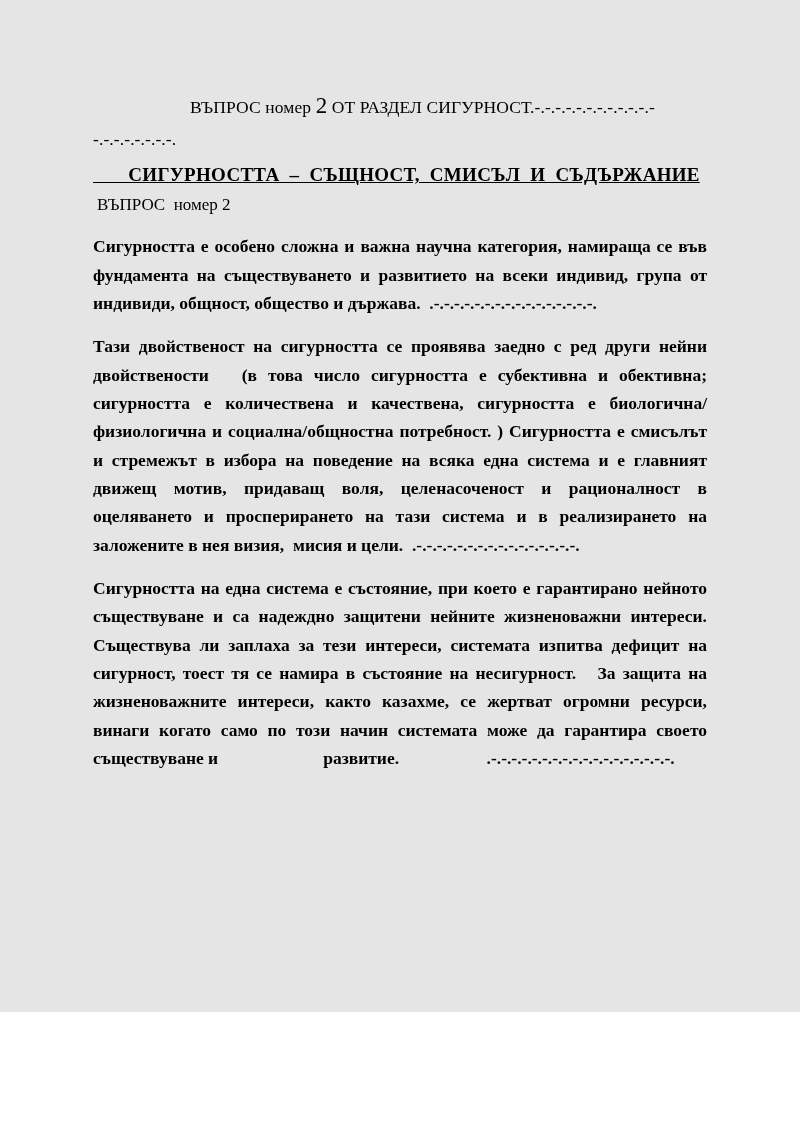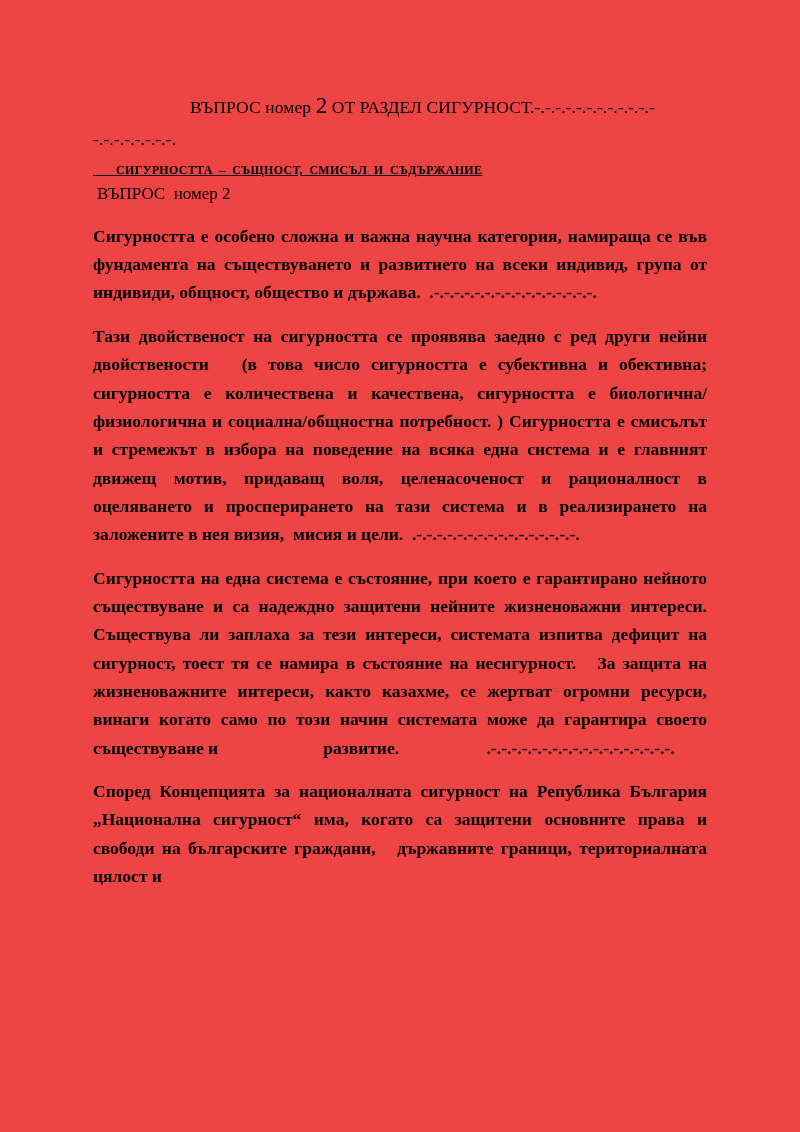--- a/index.html
+++ b/index.html
@@ -7,22 +7,22 @@
     padding: 0;
     background: #ffffff;
   }
   body {
     font-family: "Liberation Serif", "DejaVu Serif", serif;
     color: #000000;
   }
   .page {
     position: relative;
     width: 800px;
-    height: 1132px;
-    background: #ef4444;
+    height: 1012px;
+    background: #e5e5e5;
     overflow: hidden;
     box-sizing: border-box;
   }
   .content {
     position: absolute;
     left: 93px;
     top: 94px;
     width: 614px;
   }
   .doc-head {
@@ -35,21 +35,21 @@
   .doc-head .indent {
     display: inline-block;
     width: 97px;
   }
   .big-num {
     font-size: 23px;
     line-height: 0;
     vertical-align: baseline;
   }
   .doc-title {
-    font-size: 12px;
+    font-size: 19px;
     font-weight: bold;
     text-decoration: underline;
     margin: 8px 0 0 0;
     white-space: pre;
     letter-spacing: 0.3px;
     line-height: 1.5;
   }
   .subhead {
     font-size: 17px;
     margin: 2px 0 0 4px;
@@ -87,16 +87,15 @@
 
     <p class="body">Сигурността е особено сложна и важна научна категория, намираща се във фундамента на съществуването и развитието на всеки индивид, група от индивиди, общност, общество и държава.  .-.-.-.-.-.-.-.-.-.-.-.-.-.-.-.-.</p>
 
 
     <p class="body">Тази двойственост на сигурността се проявява заедно с ред други нейни двойствености   (в това число сигурността е субективна и обективна; сигурността е количествена и качествена, сигурността е биологична/физиологична и социална/общностна потребност. ) Сигурността е смисълът и стремежът в избора на поведение на всяка една система и е главният движещ мотив, придаващ воля, целенасоченост и рационалност в оцеляването и просперирането на тази система и в реализирането на заложените в нея визия,  мисия и цели.  .-.-.-.-.-.-.-.-.-.-.-.-.-.-.-.-.</p>
 
     <p class="body">Сигурността на една система е състояние, при което е гарантирано нейното съществуване и са надеждно защитени нейните жизненоважни интереси. Съществува ли заплаха за тези интереси, системата изпитва дефицит на сигурност, тоест тя се намира в състояние на несигурност.   За защита на жизненоважните интереси, както казахме, се жертват огромни ресурси, винаги когато само по този начин системата може да гарантира своето съществуване и                        развитие.                    .-.-.-.-.-.-.-.-.-.-.-.-.-.-.-.-.-.-.</p>
 
 
 
-    <p class="body">Според Концепцията за националната сигурност на Република България „Национална сигурност“ има, когато са защитени основните права и свободи на българските граждани,   държавните граници, териториалната цялост и</p>
 
   </div>
 </div>
 
 </body></html>

